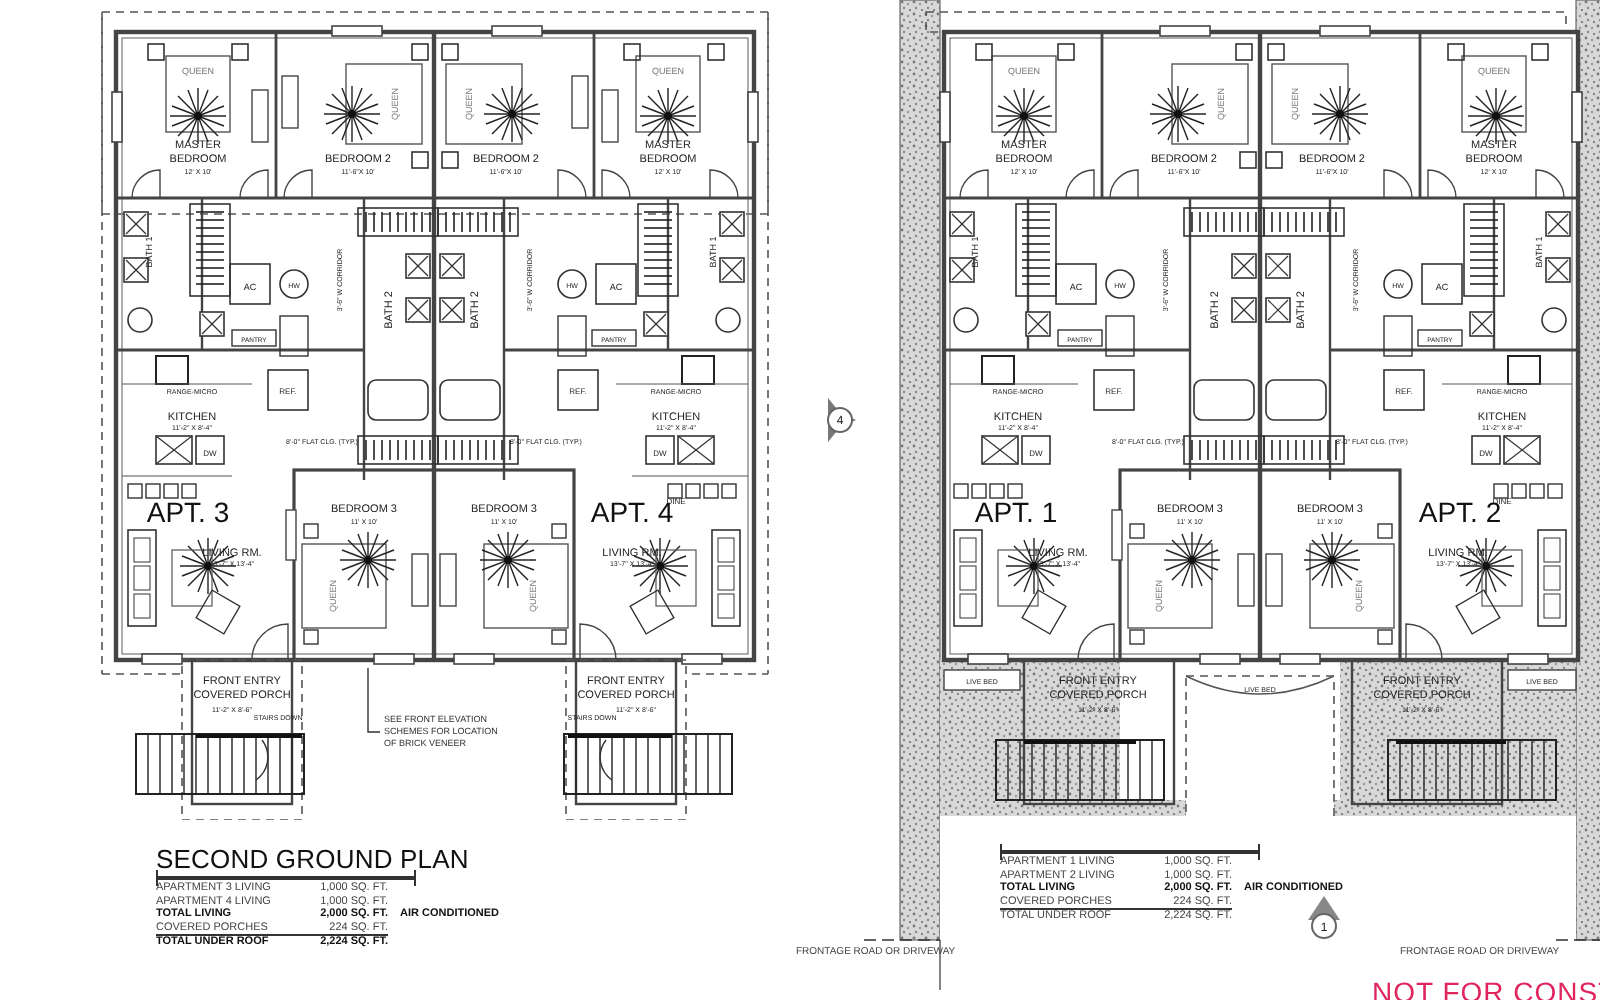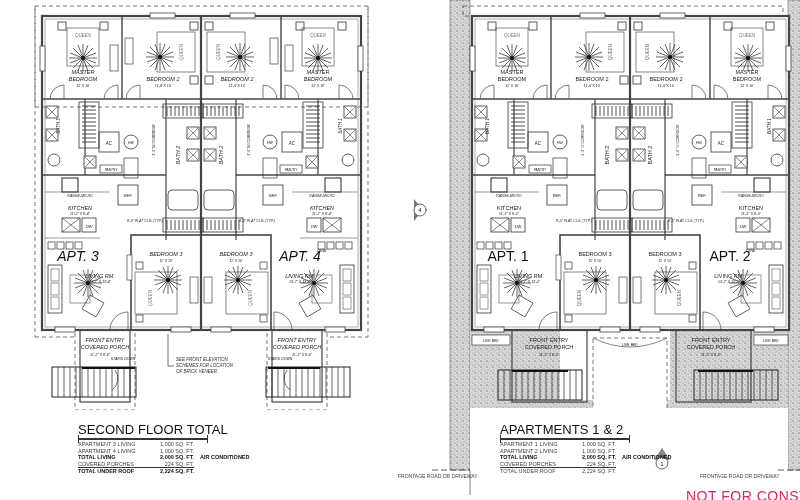--- a/index.html
+++ b/index.html
@@ -19,21 +19,21 @@
   .area-row .val { width: 46px; text-align: right; }
   .area-row .note { margin-left: 6px; }
   .area-row.bold { font-weight: bold; color: #111; }
   .area-row.under { border-bottom: 1px solid #333; width: 116px; }
   .notice { position: absolute; left: 686px; top: 489px; font-size: 14px; color: #e0245e; letter-spacing: 0.5px; white-space: nowrap; line-height: 14px; }
   .frontage { position: absolute; font-size: 5px; color: #444; white-space: nowrap; }
 </style>
 </head>
 <body>
 
-<div class="plan" style="left:0;top:0;width:400px;height:410px;font-style:italic;">
+<div class="plan" style="left:16px;top:0;width:400px;height:410px;">
   <svg width="400" height="410" viewBox="0 0 400 410">
     <defs>
       <g id="fan">
         <g stroke="#222" stroke-width="0.7">
           <line x1="-14" y1="0" x2="14" y2="0"></line>
             <line x1="0" y1="-14" x2="0" y2="14"></line>
           <line x1="-10" y1="-10" x2="10" y2="10"></line>
             <line x1="-10" y1="10" x2="10" y2="-10"></line>
           <line x1="-13" y1="-5" x2="13" y2="5"></line>
             <line x1="-13" y1="5" x2="13" y2="-5"></line>
@@ -598,21 +598,21 @@
       <text transform="translate(273 298) rotate(-90)" fill="#777">QUEEN</text>
       <text x="104" y="37" fill="#777">QUEEN</text>
       <text x="339" y="37" fill="#777">QUEEN</text>
       <text transform="translate(204 52) rotate(-90)" fill="#777">QUEEN</text>
       <text transform="translate(241 52) rotate(-90)" fill="#777">QUEEN</text>
     </g>
   </svg>
 </div>
 
 <div class="title-block" style="left:78px;top:423px;">
-  <div class="t1">SECOND FLOOR TOTAL</div>
+  <div class="t1">SECOND GROUND PLAN</div>
   <div class="rule"></div>
   <div class="area-table">
     <div class="area-row">
         <span class="lbl">APARTMENT 3 LIVING</span>
         <span class="val">1,000 SQ. FT.</span>
       </div>
     <div class="area-row">
         <span class="lbl">APARTMENT 4 LIVING</span>
         <span class="val">1,000 SQ. FT.</span>
       </div>
@@ -626,21 +626,20 @@
         <span class="val">224 SQ. FT.</span>
       </div>
     <div class="area-row bold">
         <span class="lbl">TOTAL UNDER ROOF</span>
         <span class="val">2,224 SQ. FT.</span>
       </div>
   </div>
 </div>
 
 <div class="title-block" style="left:500px;top:423px;">
-  <div class="t2">APARTMENTS 1 &amp; 2</div>
   <div class="rule"></div>
   <div class="area-table">
     <div class="area-row">
         <span class="lbl">APARTMENT 1 LIVING</span>
         <span class="val">1,000 SQ. FT.</span>
       </div>
     <div class="area-row">
         <span class="lbl">APARTMENT 2 LIVING</span>
         <span class="val">1,000 SQ. FT.</span>
       </div>

